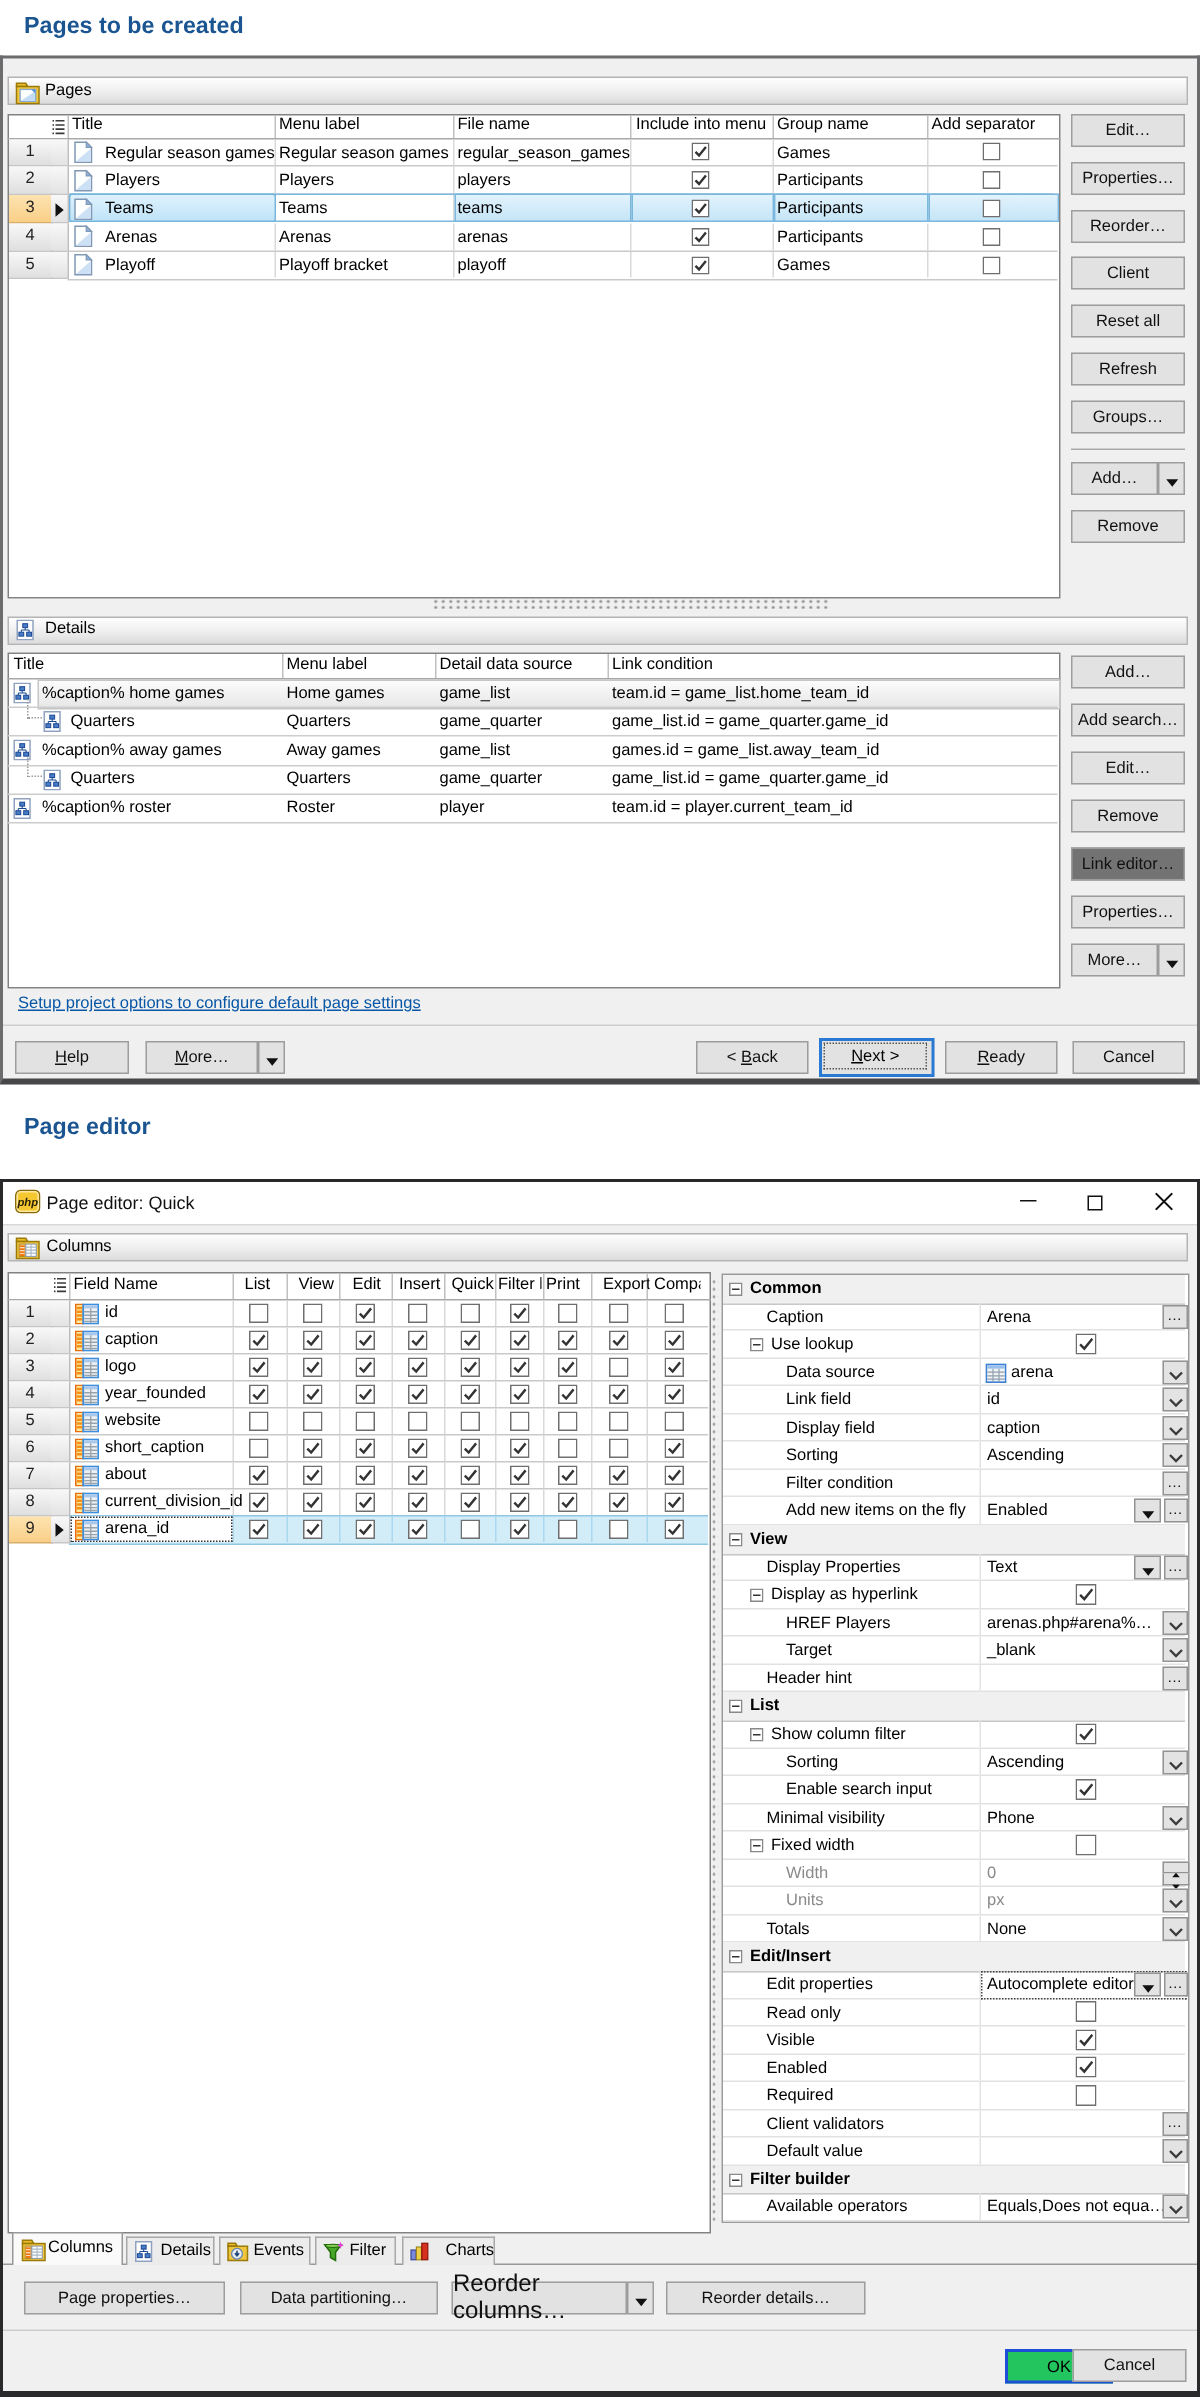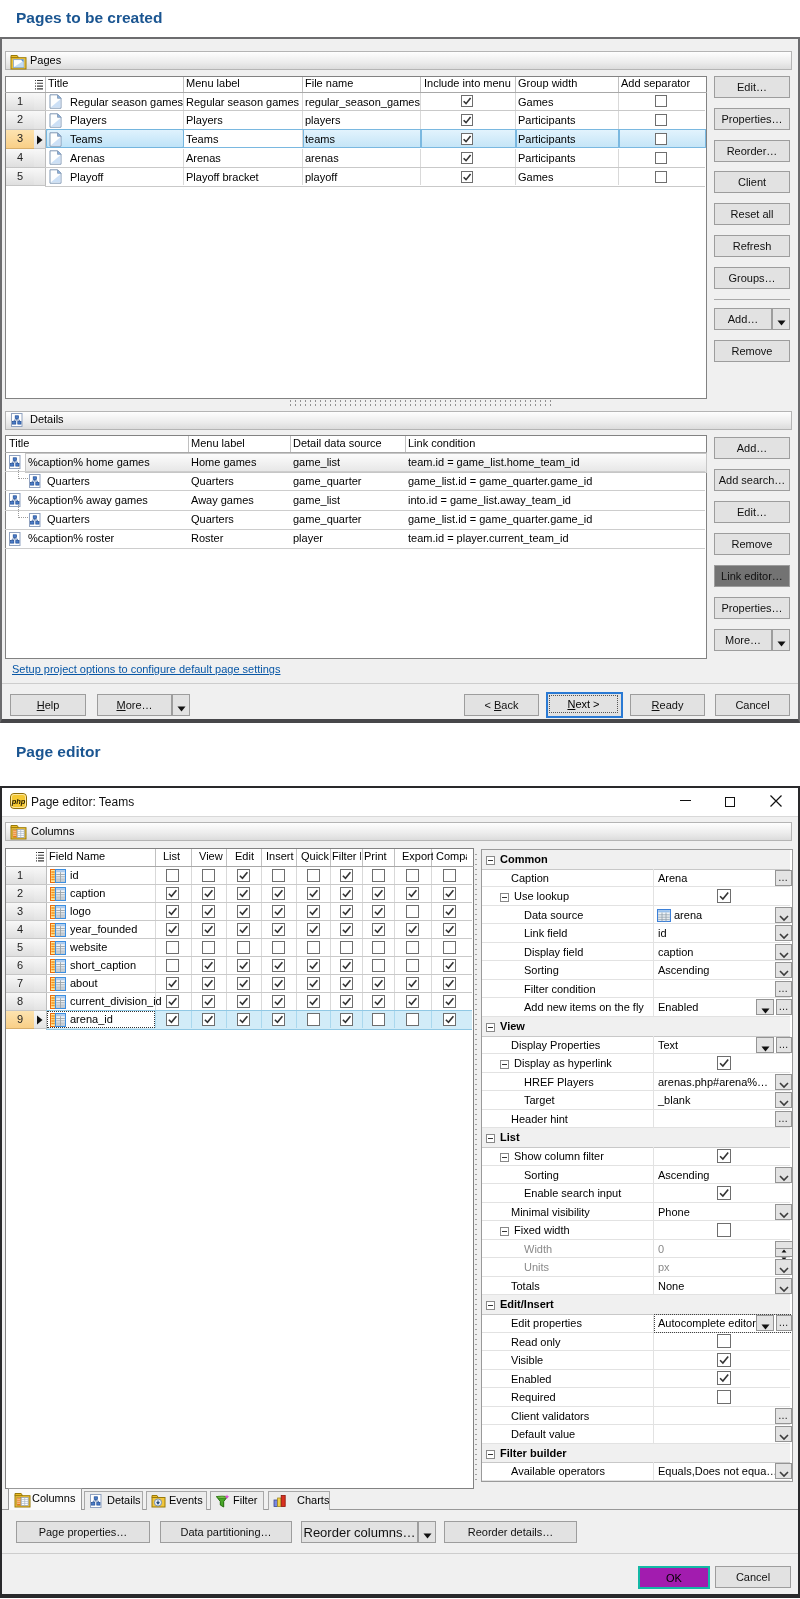--- a/index.html
+++ b/index.html
@@ -21,21 +21,21 @@
 <div style="position:absolute;left:515px;top:77px;width:0px;height:15px;border-left:1px solid #c0c0c0;"></div>
 <div style="position:absolute;left:618px;top:77px;width:0px;height:15px;border-left:1px solid #c0c0c0;"></div>
 <div style="position:absolute;left:34px;top:79px;width:10px;height:11px;"><svg width="10" height="11" viewBox="0 0 10 11">
         <path d="M3 1.5 h6 M3 4.3 h6 M3 7.1 h6 M3 9.9 h6" stroke="#3a3a3a" stroke-width="1.1"></path>
         <path d="M1 1.5 h1 M1 4.3 h1 M1 7.1 h1 M1 9.9 h1" stroke="#3a3a3a" stroke-width="1.1"></path>
       </svg></div>
 <div style="position:absolute;left:48px;top:77px;white-space:nowrap;">Title</div>
 <div style="position:absolute;left:186px;top:77px;white-space:nowrap;">Menu label</div>
 <div style="position:absolute;left:305px;top:77px;white-space:nowrap;">File name</div>
 <div style="position:absolute;left:424px;top:77px;white-space:nowrap;">Include into menu</div>
-<div style="position:absolute;left:518px;top:77px;white-space:nowrap;">Group width</div>
+<div style="position:absolute;left:518px;top:77px;white-space:nowrap;">Group name</div>
 <div style="position:absolute;left:621px;top:77px;white-space:nowrap;">Add separator</div>
 <div style="position:absolute;left:6px;top:92.5px;width:28px;height:17.8px;background:linear-gradient(#f8f8f8,#dfdfdf);border-right:1px solid #bdbdbd;border-bottom:1px solid #c6c6c6;text-align:center;line-height:17.8px;font-size:11px;color:#222;">1</div>
 <div style="position:absolute;left:34px;top:92.5px;width:11px;height:17.8px;background:linear-gradient(#f8f8f8,#e3e3e3);border-right:1px solid #bdbdbd;border-bottom:1px solid #c6c6c6;"></div>
 <div style="position:absolute;left:45px;top:110.3px;width:660px;height:0px;border-top:1px solid #c9c9c9;"></div>
 <div style="position:absolute;left:183px;top:92.5px;width:0px;height:17.8px;border-left:1px solid #d9d9d9;"></div>
 <div style="position:absolute;left:302px;top:92.5px;width:0px;height:17.8px;border-left:1px solid #d9d9d9;"></div>
 <div style="position:absolute;left:420px;top:92.5px;width:0px;height:17.8px;border-left:1px solid #d9d9d9;"></div>
 <div style="position:absolute;left:515px;top:92.5px;width:0px;height:17.8px;border-left:1px solid #d9d9d9;"></div>
 <div style="position:absolute;left:618px;top:92.5px;width:0px;height:17.8px;border-left:1px solid #d9d9d9;"></div>
 <div style="position:absolute;left:49px;top:94px;width:13px;height:15px;"><svg width="13" height="15" viewBox="0 0 13 15">
@@ -221,21 +221,21 @@
 <div style="position:absolute;left:8px;top:493.4px;width:14px;height:14px;"><svg width="14" height="14" viewBox="0 0 14 14">
         <rect x="1.5" y="0.5" width="10.5" height="13" fill="#fff" stroke="#90a2c0" stroke-width="1"></rect>
         <rect x="5.2" y="2.8" width="3.2" height="2.6" fill="#4a7cc8" stroke="#1c4a94" stroke-width="0.7"></rect>
         <path d="M6.8 5.4 v1.6 M4.2 7 h5.2 M4.2 7 v1.5 M9.4 7 v1.5" stroke="#1c4a94" stroke-width="0.7" fill="none"></path>
         <rect x="2.6" y="8.5" width="3.2" height="2.6" fill="#4a7cc8" stroke="#1c4a94" stroke-width="0.7"></rect>
         <rect x="7.8" y="8.5" width="3.2" height="2.6" fill="#4a7cc8" stroke="#1c4a94" stroke-width="0.7"></rect>
       </svg></div>
 <div style="position:absolute;left:28px;top:493.9px;white-space:nowrap;">%caption% away games</div>
 <div style="position:absolute;left:191px;top:493.9px;white-space:nowrap;">Away games</div>
 <div style="position:absolute;left:293px;top:493.9px;white-space:nowrap;">game_list</div>
-<div style="position:absolute;left:408px;top:493.9px;white-space:nowrap;">into.id = game_list.away_team_id</div>
+<div style="position:absolute;left:408px;top:493.9px;white-space:nowrap;">games.id = game_list.away_team_id</div>
 <div style="position:absolute;left:5px;top:528.8px;width:700px;height:0px;border-top:1px solid #cdcdcd;"></div>
 <div style="position:absolute;left:18px;top:504.6px;width:9px;height:12px;border-left:1px dotted #9a9a9a;border-bottom:1px dotted #9a9a9a;"></div>
 <div style="position:absolute;left:28px;top:512.6px;width:14px;height:14px;"><svg width="14" height="14" viewBox="0 0 14 14">
         <rect x="1.5" y="0.5" width="10.5" height="13" fill="#fff" stroke="#90a2c0" stroke-width="1"></rect>
         <rect x="5.2" y="2.8" width="3.2" height="2.6" fill="#4a7cc8" stroke="#1c4a94" stroke-width="0.7"></rect>
         <path d="M6.8 5.4 v1.6 M4.2 7 h5.2 M4.2 7 v1.5 M9.4 7 v1.5" stroke="#1c4a94" stroke-width="0.7" fill="none"></path>
         <rect x="2.6" y="8.5" width="3.2" height="2.6" fill="#4a7cc8" stroke="#1c4a94" stroke-width="0.7"></rect>
         <rect x="7.8" y="8.5" width="3.2" height="2.6" fill="#4a7cc8" stroke="#1c4a94" stroke-width="0.7"></rect>
       </svg></div>
 <div style="position:absolute;left:47px;top:513.1px;white-space:nowrap;">Quarters</div>
@@ -279,21 +279,21 @@
 <div style="position:absolute;left:630px;top:694px;width:73px;height:20px;background:#e2e2e2;border:1px solid #9d9d9d;display:flex;align-items:center;justify-content:center;font-size:11px;color:#111;"><u>R</u>eady</div>
 <div style="position:absolute;left:715px;top:694px;width:73px;height:20px;background:#e2e2e2;border:1px solid #9d9d9d;display:flex;align-items:center;justify-content:center;font-size:11px;color:#111;">Cancel</div>
 <div style="position:absolute;left:16px;top:743px;white-space:nowrap;font-size:15.5px;font-weight:bold;color:#1a5591;">Page editor</div>
 <div style="position:absolute;left:0px;top:786px;width:796px;height:806px;background:#f0f0f0;border:2px solid #29292b;border-bottom:4px solid #29292b;"></div>
 <div style="position:absolute;left:2px;top:788px;width:796px;height:28px;background:#fff;"></div>
 <div style="position:absolute;left:10px;top:793px;width:17px;height:16px;"><svg width="17" height="16" viewBox="0 0 17 16">
         <rect x="0.5" y="0.5" width="16" height="15" rx="3.5" fill="#f5c832" stroke="#8a6a08" stroke-width="1"></rect>
         <rect x="1.5" y="1.5" width="14" height="13" rx="2.5" fill="none" stroke="#fce8a0" stroke-width="1"></rect>
         <text x="8.5" y="11" font-family="Liberation Sans,sans-serif" font-size="7.5" font-weight="bold" font-style="italic" fill="#2a2102" text-anchor="middle">php</text>
       </svg></div>
-<div style="position:absolute;left:31px;top:795px;white-space:nowrap;font-size:12px;color:#111;">Page editor: Teams</div>
+<div style="position:absolute;left:31px;top:795px;white-space:nowrap;font-size:12px;color:#111;">Page editor: Quick</div>
 <div style="position:absolute;left:680px;top:800px;width:11px;height:0px;border-top:1px solid #111;"></div>
 <div style="position:absolute;left:725px;top:797px;width:8px;height:8px;border:1.5px solid #111;"></div>
 <div style="position:absolute;left:770px;top:795px;width:12px;height:12px;"><svg width="12" height="12" viewBox="0 0 12 12">
         <path d="M0.5 0.5 L11.5 11.5 M11.5 0.5 L0.5 11.5" stroke="#111" stroke-width="1.2"></path>
       </svg></div>
 <div style="position:absolute;left:2px;top:816px;width:796px;height:0px;border-top:1px solid #d8d8d8;"></div>
 <div style="position:absolute;left:5px;top:822px;width:785px;height:17px;background:linear-gradient(#fefefe,#ececec 60%,#dcdcdc);border:1px solid #b4b4b4;"></div>
 <div style="position:absolute;left:10px;top:824px;width:17px;height:16px;"><svg width="17" height="16" viewBox="0 0 17 16">
         <path d="M1 1.5 h6.2 l1.3 2.2 H1 z" fill="#eebc28" stroke="#9a7a08" stroke-width="1"></path>
         <rect x="1" y="3.7" width="15" height="11.3" fill="#f2c63c" stroke="#9a7a08" stroke-width="1"></rect>
@@ -1116,21 +1116,21 @@
 <div style="position:absolute;left:233px;top:1494px;white-space:nowrap;">Filter</div>
 <div style="position:absolute;left:268px;top:1491px;width:60px;height:18px;background:#ececec;border:1px solid #a8a8a8;border-bottom:none;"></div>
 <div style="position:absolute;left:273px;top:1494px;width:14px;height:14px;"><svg width="14" height="14" viewBox="0 0 14 14">
         <rect x="1" y="6" width="3.4" height="6.5" fill="#7a88e0" stroke="#3a4890" stroke-width="0.8"></rect>
         <rect x="4.6" y="4" width="3.4" height="8.5" fill="#f0d048" stroke="#a08820" stroke-width="0.8"></rect>
         <rect x="8.2" y="1.5" width="4" height="11" fill="#d83020" stroke="#8a1408" stroke-width="0.8"></rect>
       </svg></div>
 <div style="position:absolute;left:297px;top:1494px;white-space:nowrap;">Charts</div>
 <div style="position:absolute;left:16px;top:1521px;width:132px;height:20px;background:#e2e2e2;border:1px solid #9d9d9d;display:flex;align-items:center;justify-content:center;font-size:11px;color:#111;">Page properties…</div>
 <div style="position:absolute;left:160px;top:1521px;width:130px;height:20px;background:#e2e2e2;border:1px solid #9d9d9d;display:flex;align-items:center;justify-content:center;font-size:11px;color:#111;">Data partitioning…</div>
-<div style="position:absolute;left:301px;top:1521px;width:115px;height:20px;background:#e2e2e2;border:1px solid #9d9d9d;display:flex;align-items:center;justify-content:center;font-size:13px;color:#111;">Reorder columns…</div>
+<div style="position:absolute;left:301px;top:1521px;width:115px;height:20px;background:#e2e2e2;border:1px solid #9d9d9d;display:flex;align-items:center;justify-content:center;font-size:16px;color:#111;">Reorder columns…</div>
 <div style="position:absolute;left:418px;top:1521px;width:16px;height:20px;background:#e2e2e2;border:1px solid #9d9d9d;display:flex;align-items:center;justify-content:center;"></div>
 <div style="position:absolute;left:423px;top:1529px;width:9px;height:6px;"><svg width="9" height="6" viewBox="0 0 9 6">
         <path d="M0.5 0.5 L8.5 0.5 L4.5 5.5 z" fill="#111"></path>
       </svg></div>
 <div style="position:absolute;left:444px;top:1521px;width:131px;height:20px;background:#e2e2e2;border:1px solid #9d9d9d;display:flex;align-items:center;justify-content:center;font-size:11px;color:#111;">Reorder details…</div>
 <div style="position:absolute;left:2px;top:1553px;width:796px;height:0px;border-top:1px solid #cdcdcd;"></div>
-<div style="position:absolute;left:638px;top:1566px;width:68px;height:19px;background:#a21caf;border:2px solid #14b8a6;display:flex;align-items:center;justify-content:center;font-size:11px;">OK</div>
+<div style="position:absolute;left:670px;top:1566px;width:68px;height:19px;background:#22c55e;border:2px solid #1d4ed8;display:flex;align-items:center;justify-content:center;font-size:11px;">OK</div>
 <div style="position:absolute;left:715px;top:1566px;width:74px;height:20px;background:#e2e2e2;border:1px solid #9d9d9d;display:flex;align-items:center;justify-content:center;font-size:11px;color:#111;">Cancel</div>
 </div>
 </body></html>

